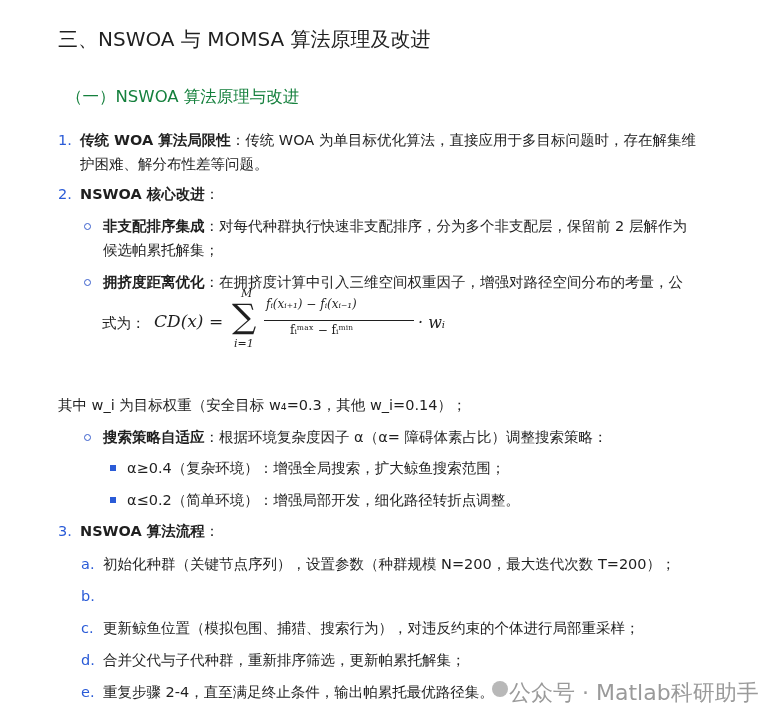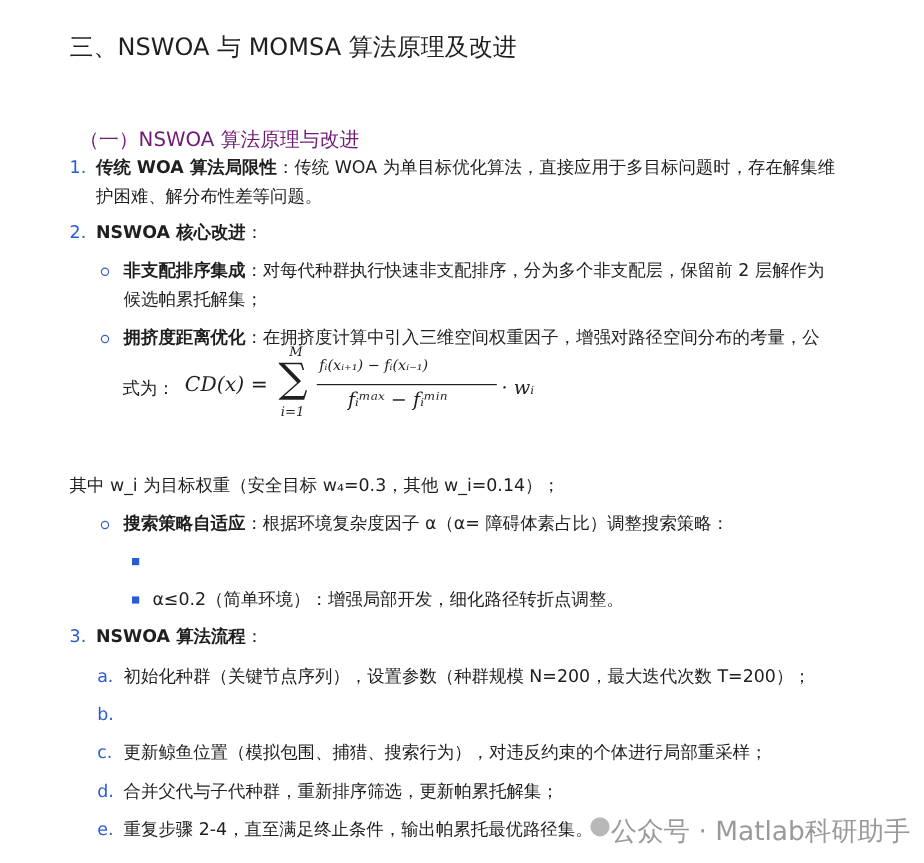--- a/index.html
+++ b/index.html
@@ -8,21 +8,21 @@
       font-family: "DejaVu Sans", "Liberation Sans", sans-serif;
       color: #1f1f1f;
     }
     .doc { position: absolute; left: 12px; top: 0; width: 770px; height: 622px; }
     .h2 {
       position: absolute; left: 46px; top: 26px;
       font-size: 20px; color: #1f1f1f; font-weight: normal; white-space: nowrap;
     }
     .h3 {
       position: absolute; left: 54px; top: 86px;
-      font-size: 16.5px; color: #701a75; white-space: nowrap; margin-top: 20px;
+      font-size: 16.5px; color: #15803d; white-space: nowrap;
     }
     .line {
       position: absolute; font-size: 14.5px; white-space: nowrap; line-height: 20px; text-align: right;
     }
     .num { color: #2a5bd7; position: absolute; font-size: 14.5px; line-height: 20px; }
     b { font-weight: bold; }
     .circle {
       position: absolute; width: 5px; height: 5px; border: 1.3px solid #3a5fcd;
       border-radius: 50%;
     }
@@ -33,21 +33,21 @@
       position: absolute; left: 90px; top: 293px; height: 60px;
       font-family: "DejaVu Serif", "Liberation Serif", serif; font-size: 17px;
     }
     .formula .lbl { position: absolute; left: 0; top: 21px; font-family: Liberation Serif, serif; font-size: 14.5px; white-space: nowrap; text-align: right; }
     .formula .cd { position: absolute; left: 52px; top: 18px; font-style: italic; white-space: nowrap; }
     .formula .sigma { position: absolute; left: 130px; top: 6px; font-size: 34px; line-height: 34px; }
     .formula .sup { position: absolute; left: 139px; top: -6px; font-size: 11px; font-style: italic; }
     .formula .sub { position: absolute; left: 132px; top: 44px; font-size: 11px; font-style: italic; white-space: nowrap; }
     .formula .numer { position: absolute; left: 164px; top: 4px; font-style: italic; white-space: nowrap; font-size: 12px; }
     .formula .bar { position: absolute; left: 162px; top: 27px; width: 150px; height: 1px; background: #1f1f1f; }
-    .formula .denom { position: absolute; left: 188px; top: 30px; font-style: italic; white-space: nowrap; font-size: 16px; }
+    .formula .denom { position: absolute; left: 188px; top: 30px; white-space: nowrap; font-size: 12px; }
     .formula .wi { position: absolute; left: 316px; top: 20px; font-style: italic; white-space: nowrap; font-size: 16px; }
     .watermark {
       position: absolute; left: 497px; top: 678px; font-size: 22px; color: #9a9a9a; white-space: nowrap;
       font-family: "DejaVu Sans", sans-serif;
     }
     .wm-icon {
       position: absolute; left: 480px; top: 681px; width: 16px; height: 16px; border-radius: 50%;
       background: #b8b8b8;
     }
   </style>
@@ -93,20 +93,21 @@
   </div>
 
   <div class="line" style="left:46px;top:395px">其中 w_i 为目标权重（安全目标 w₄=0.3，其他 w_i=0.14）；</div>
 
   <span class="circle" style="left:72px;top:434px"></span>
   <div class="line" style="left:91px;top:427px">
     <b>搜索策略自适应</b><span>：根据环境复杂度因子 α（α= 障碍体素占比）调整搜索策略：</span>
   </div>
 
   <span class="square" style="left:98px;top:465px"></span>
+  <div class="line" style="left:115px;top:458px">α≥0.4（复杂环境）：增强全局搜索，扩大鲸鱼搜索范围；</div>
   <span class="square" style="left:98px;top:497px"></span>
   <div class="line" style="left:115px;top:490px">α≤0.2（简单环境）：增强局部开发，细化路径转折点调整。</div>
 
   <span class="num" style="left:46px;top:521px">3.</span>
   <div class="line" style="left:68px;top:521px">
     <b>NSWOA 算法流程</b><span>：</span>
   </div>
 
   <span class="num" style="left:69px;top:554px">a.</span>
   <div class="line" style="left:91px;top:554px">初始化种群（关键节点序列），设置参数（种群规模 N=200，最大迭代次数 T=200）；</div>

